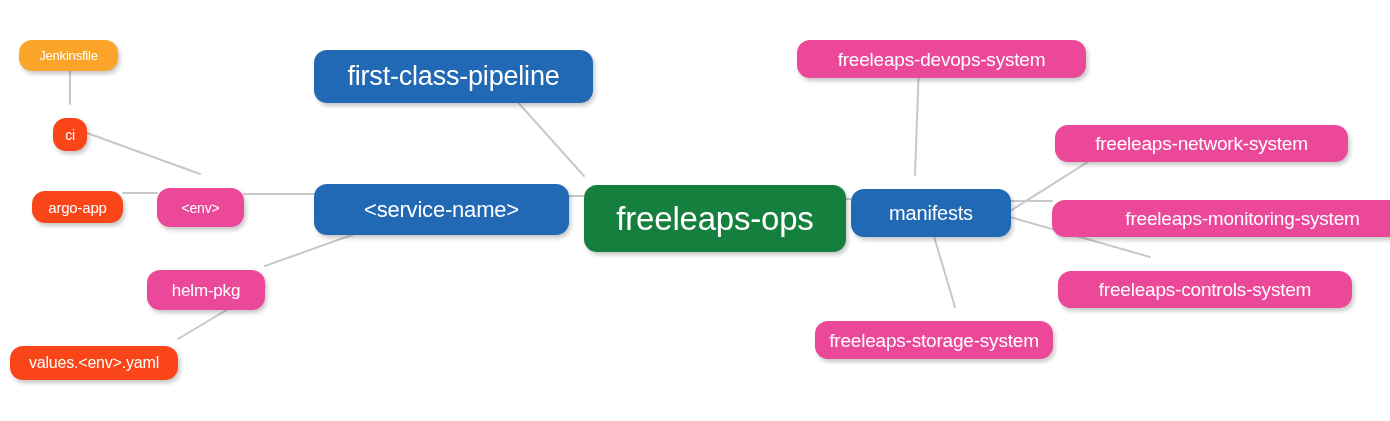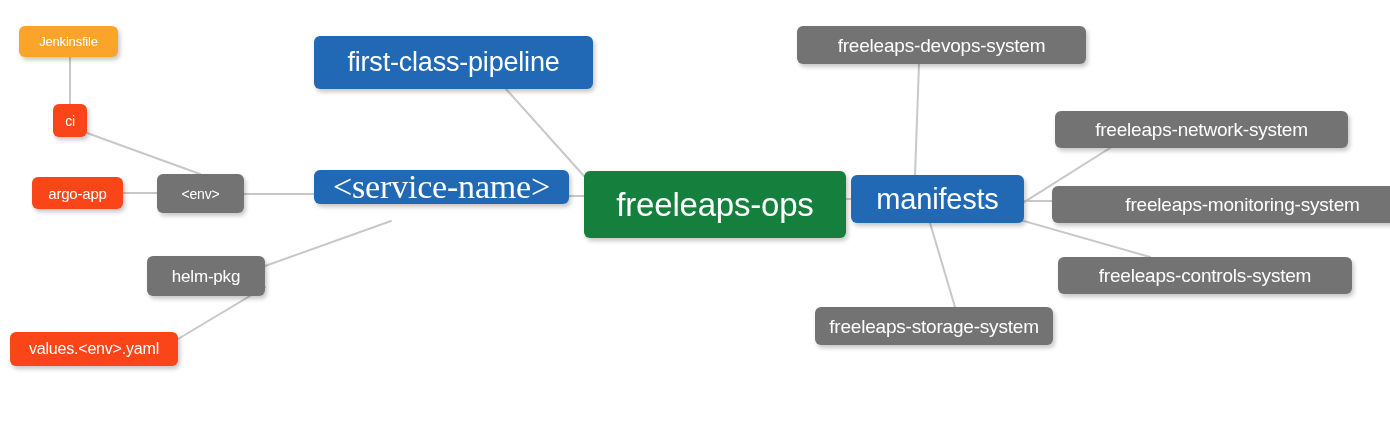--- a/index.html
+++ b/index.html
@@ -26,32 +26,33 @@
     width: 1390px;
     height: 421px;
     pointer-events: none;
   }
   .node {
     position: absolute;
     box-sizing: border-box;
     display: flex;
     align-items: center;
     justify-content: center;
-    border-radius: 6px;
+    border-radius: 13px;
     color: #ffffff;
     white-space: nowrap;
     line-height: 1;
     box-shadow: 2px 3px 4px rgba(0,0,0,0.22);
     cursor: pointer;
     user-select: none;
     letter-spacing: -0.2px;
+    margin-top: 14px;
   }
   .n-root   { background: #15803d; }
   .n-blue   { background: #2169b4; }
-  .n-green  { background: #737373; }
+  .n-green  { background: #ec4899; }
   .n-orange { background: #faa529; }
   .n-red    { background: #fa4519; }
 </style>
 </head>
 <body>
 
 <div id="canvas">
   <svg id="edge-layer" viewBox="0 0 1390 421" width="1390" height="421" aria-hidden="true">
       <line x1="70" y1="57" x2="70" y2="104" stroke="#c8c8c8" stroke-width="2" stroke-linecap="round"></line>
       <line x1="87" y1="133" x2="200" y2="174" stroke="#c8c8c8" stroke-width="2" stroke-linecap="round"></line>
@@ -83,27 +84,27 @@
       </div>
       <div class="node n-green" style="left: 147px; top: 256px; width: 118px; height: 40px; font-size: 17px;">
         <span>helm-pkg</span>
       </div>
       <div class="node n-red" style="left: 10px; top: 332px; width: 168px; height: 34px; font-size: 16px;">
         <span>values.&lt;env&gt;.yaml</span>
       </div>
       <div class="node n-blue" style="left: 314px; top: 36px; width: 279px; height: 53px; font-size: 27px;">
         <span>first-class-pipeline</span>
       </div>
-      <div class="node n-blue" style="left: 314px; top: 170px; width: 255px; height: 34px; font-size: 34px; font-family: Liberation Serif, serif;">
+      <div class="node n-blue" style="left: 314px; top: 170px; width: 255px; height: 51px; font-size: 22px;">
         <span>&lt;service-name&gt;</span>
       </div>
       <div class="node n-root" style="left: 584px; top: 171px; width: 262px; height: 67px; font-size: 33px;">
         <span>freeleaps-ops</span>
       </div>
-      <div class="node n-blue" style="left: 851px; top: 175px; width: 173px; height: 48px; font-size: 29px;">
+      <div class="node n-blue" style="left: 851px; top: 175px; width: 160px; height: 48px; font-size: 20px;">
         <span>manifests</span>
       </div>
       <div class="node n-green" style="left: 797px; top: 26px; width: 289px; height: 38px; font-size: 19px;">
         <span>freeleaps-devops-system</span>
       </div>
       <div class="node n-green" style="left: 1055px; top: 111px; width: 293px; height: 37px; font-size: 19px;">
         <span>freeleaps-network-system</span>
       </div>
       <div class="node n-green" style="left: 1052px; top: 186px; width: 381px; height: 37px; font-size: 19px;">
         <span>freeleaps-monitoring-system</span>

